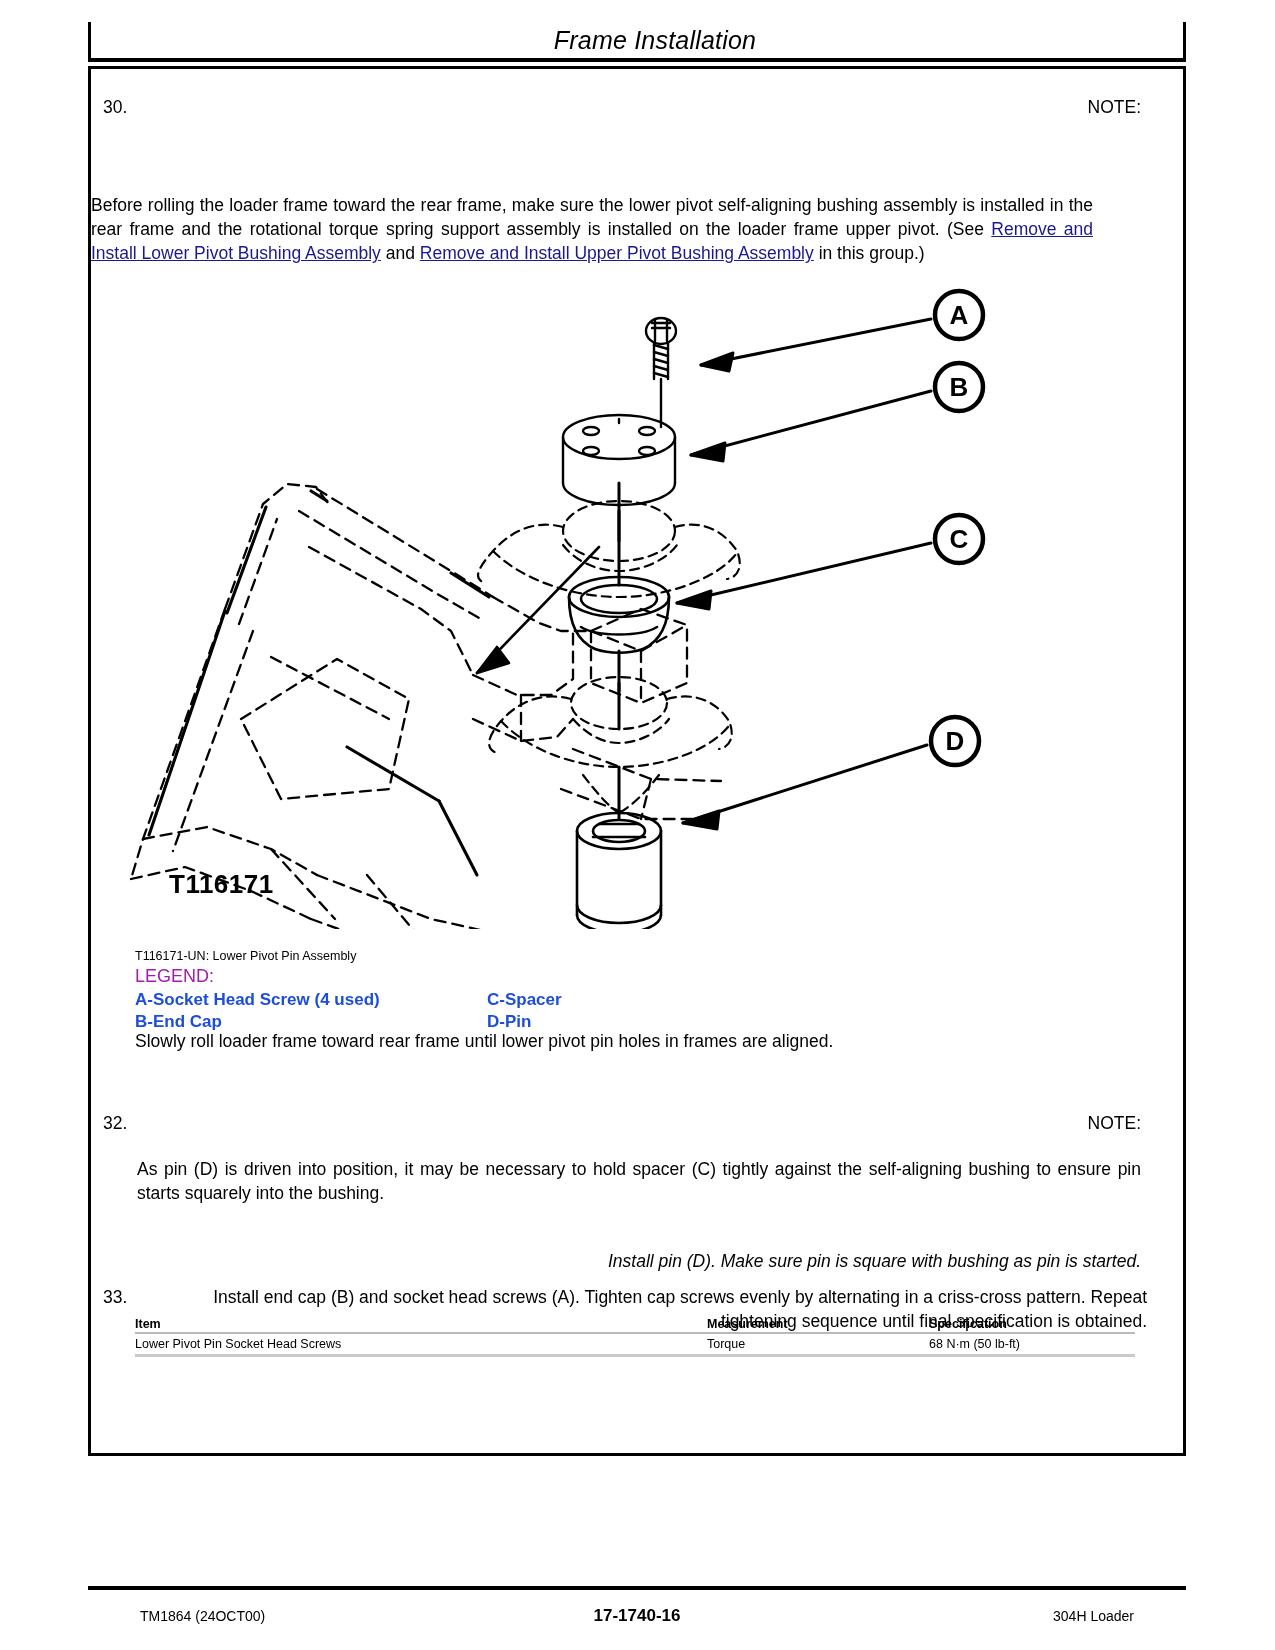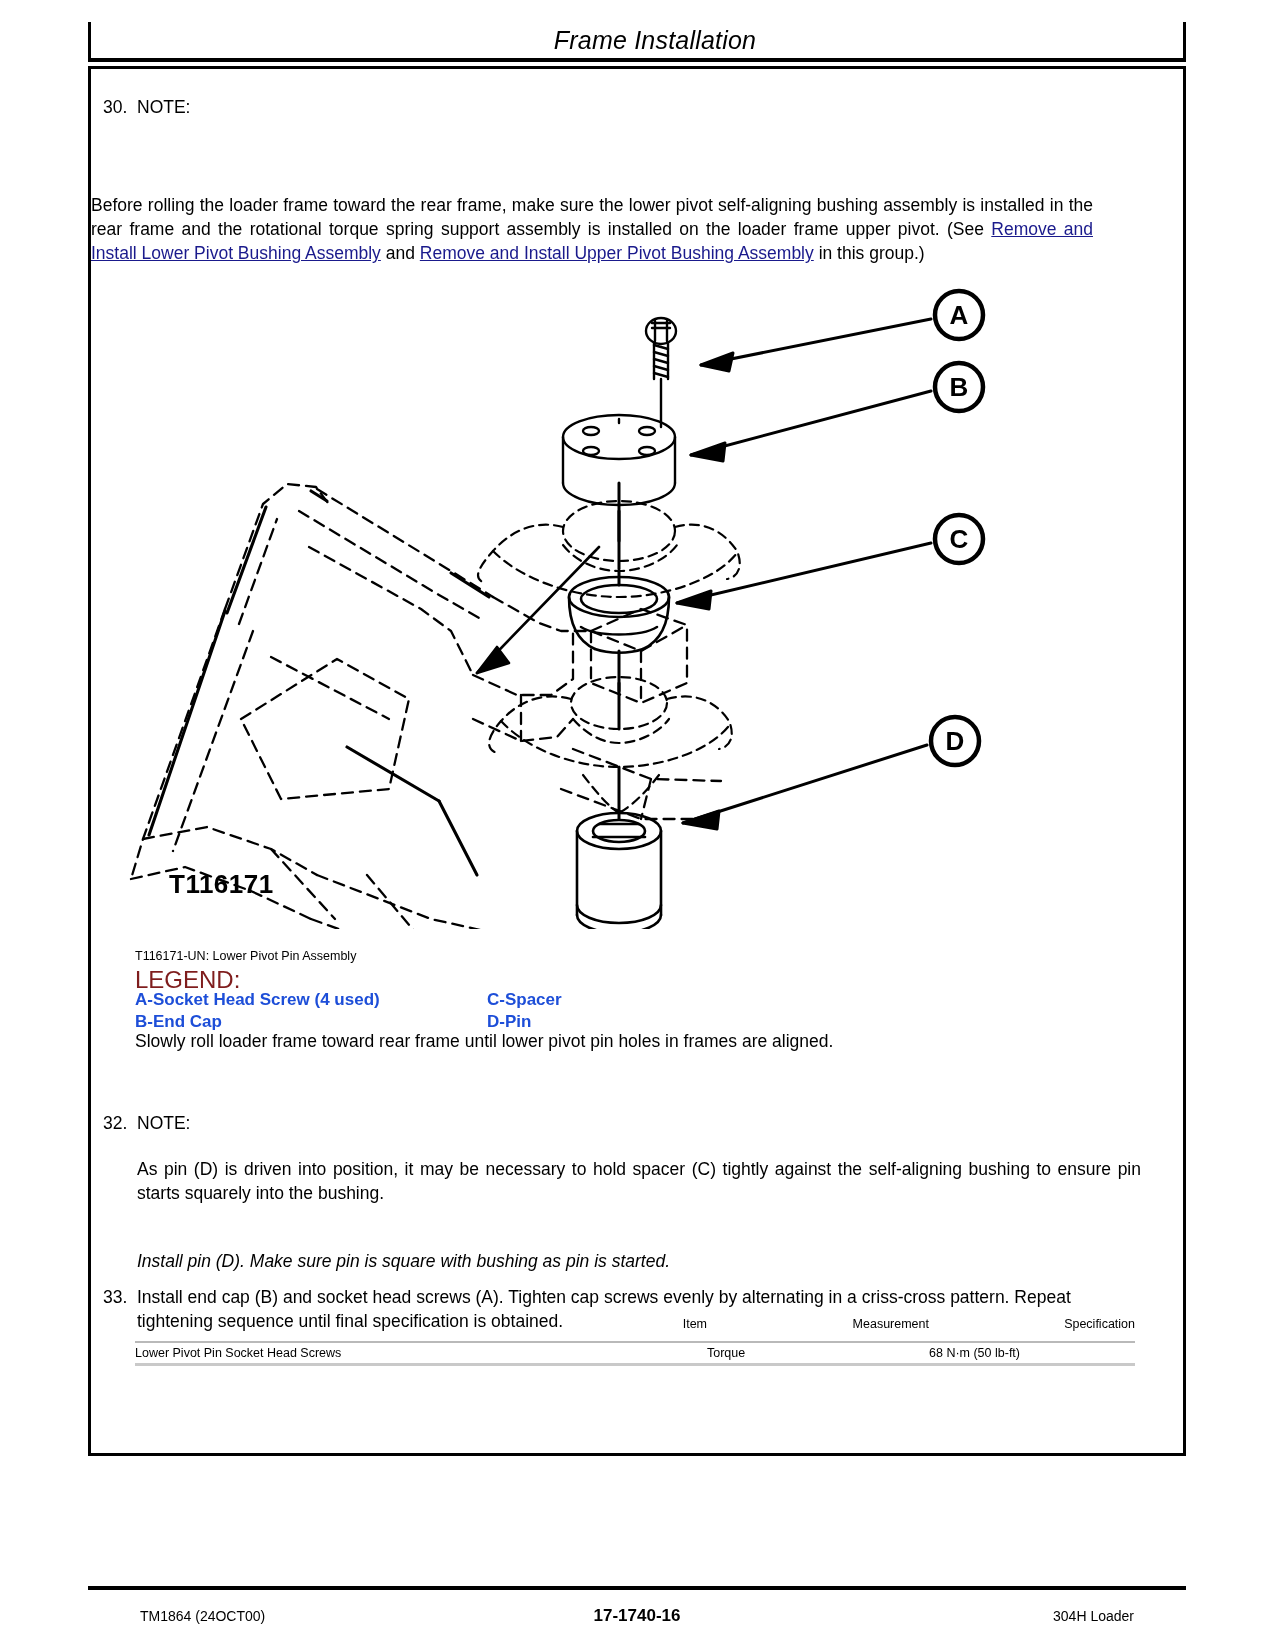--- a/index.html
+++ b/index.html
@@ -70,20 +70,21 @@
   .step-num {
     width: 46px;
     flex: 0 0 46px;
     text-align: left;
     padding-left: 12px;
     box-sizing: border-box;
     font-size: 17.5px;
   }
   .step-body {
     flex: 1 1 auto;
+    text-align: right;
   }
   .just {
     text-align: justify;
     text-justify: inter-word;
   }
   .link {
     color: #1a1a8c;
     text-decoration: underline;
   }
 
@@ -111,22 +112,22 @@
     position: absolute;
     left: 44px;
     top: 880px;
     font-size: 12.5px;
     color: #000;
   }
   .legend-title {
     position: absolute;
     left: 44px;
     top: 897px;
-    font-size: 24px;
-    color: #7f1d1d;
+    font-size: 18px;
+    color: #a21caf;
   }
   .legend-grid {
     position: absolute;
     left: 44px;
     top: 920px;
     width: 780px;
     font-size: 17px;
     font-weight: bold;
     color: #1d4ed8;
     line-height: 1.28;
@@ -149,23 +150,23 @@
   
   .spec-table {
     position: absolute;
     left: 44px;
     top: 1247px;
     width: 1000px;
     border-collapse: collapse;
     font-size: 12.5px;
   }
   .spec-table th {
-    text-align: right;
-    font-weight: normal;
-    padding: 1px 0 10px 0;
+    text-align: left;
+    font-weight: bold;
+    padding: 1px 0 1px 0;
     border-bottom: 2px solid #b9b9b9;
   }
   .spec-table td {
     text-align: left;
     padding: 3px 0 3px 0;
     border-bottom: 3px solid #c9c9c9;
   }
   .col-item { width: 572px; }
   .col-meas { width: 222px; }
   .col-spec { width: 206px; }

